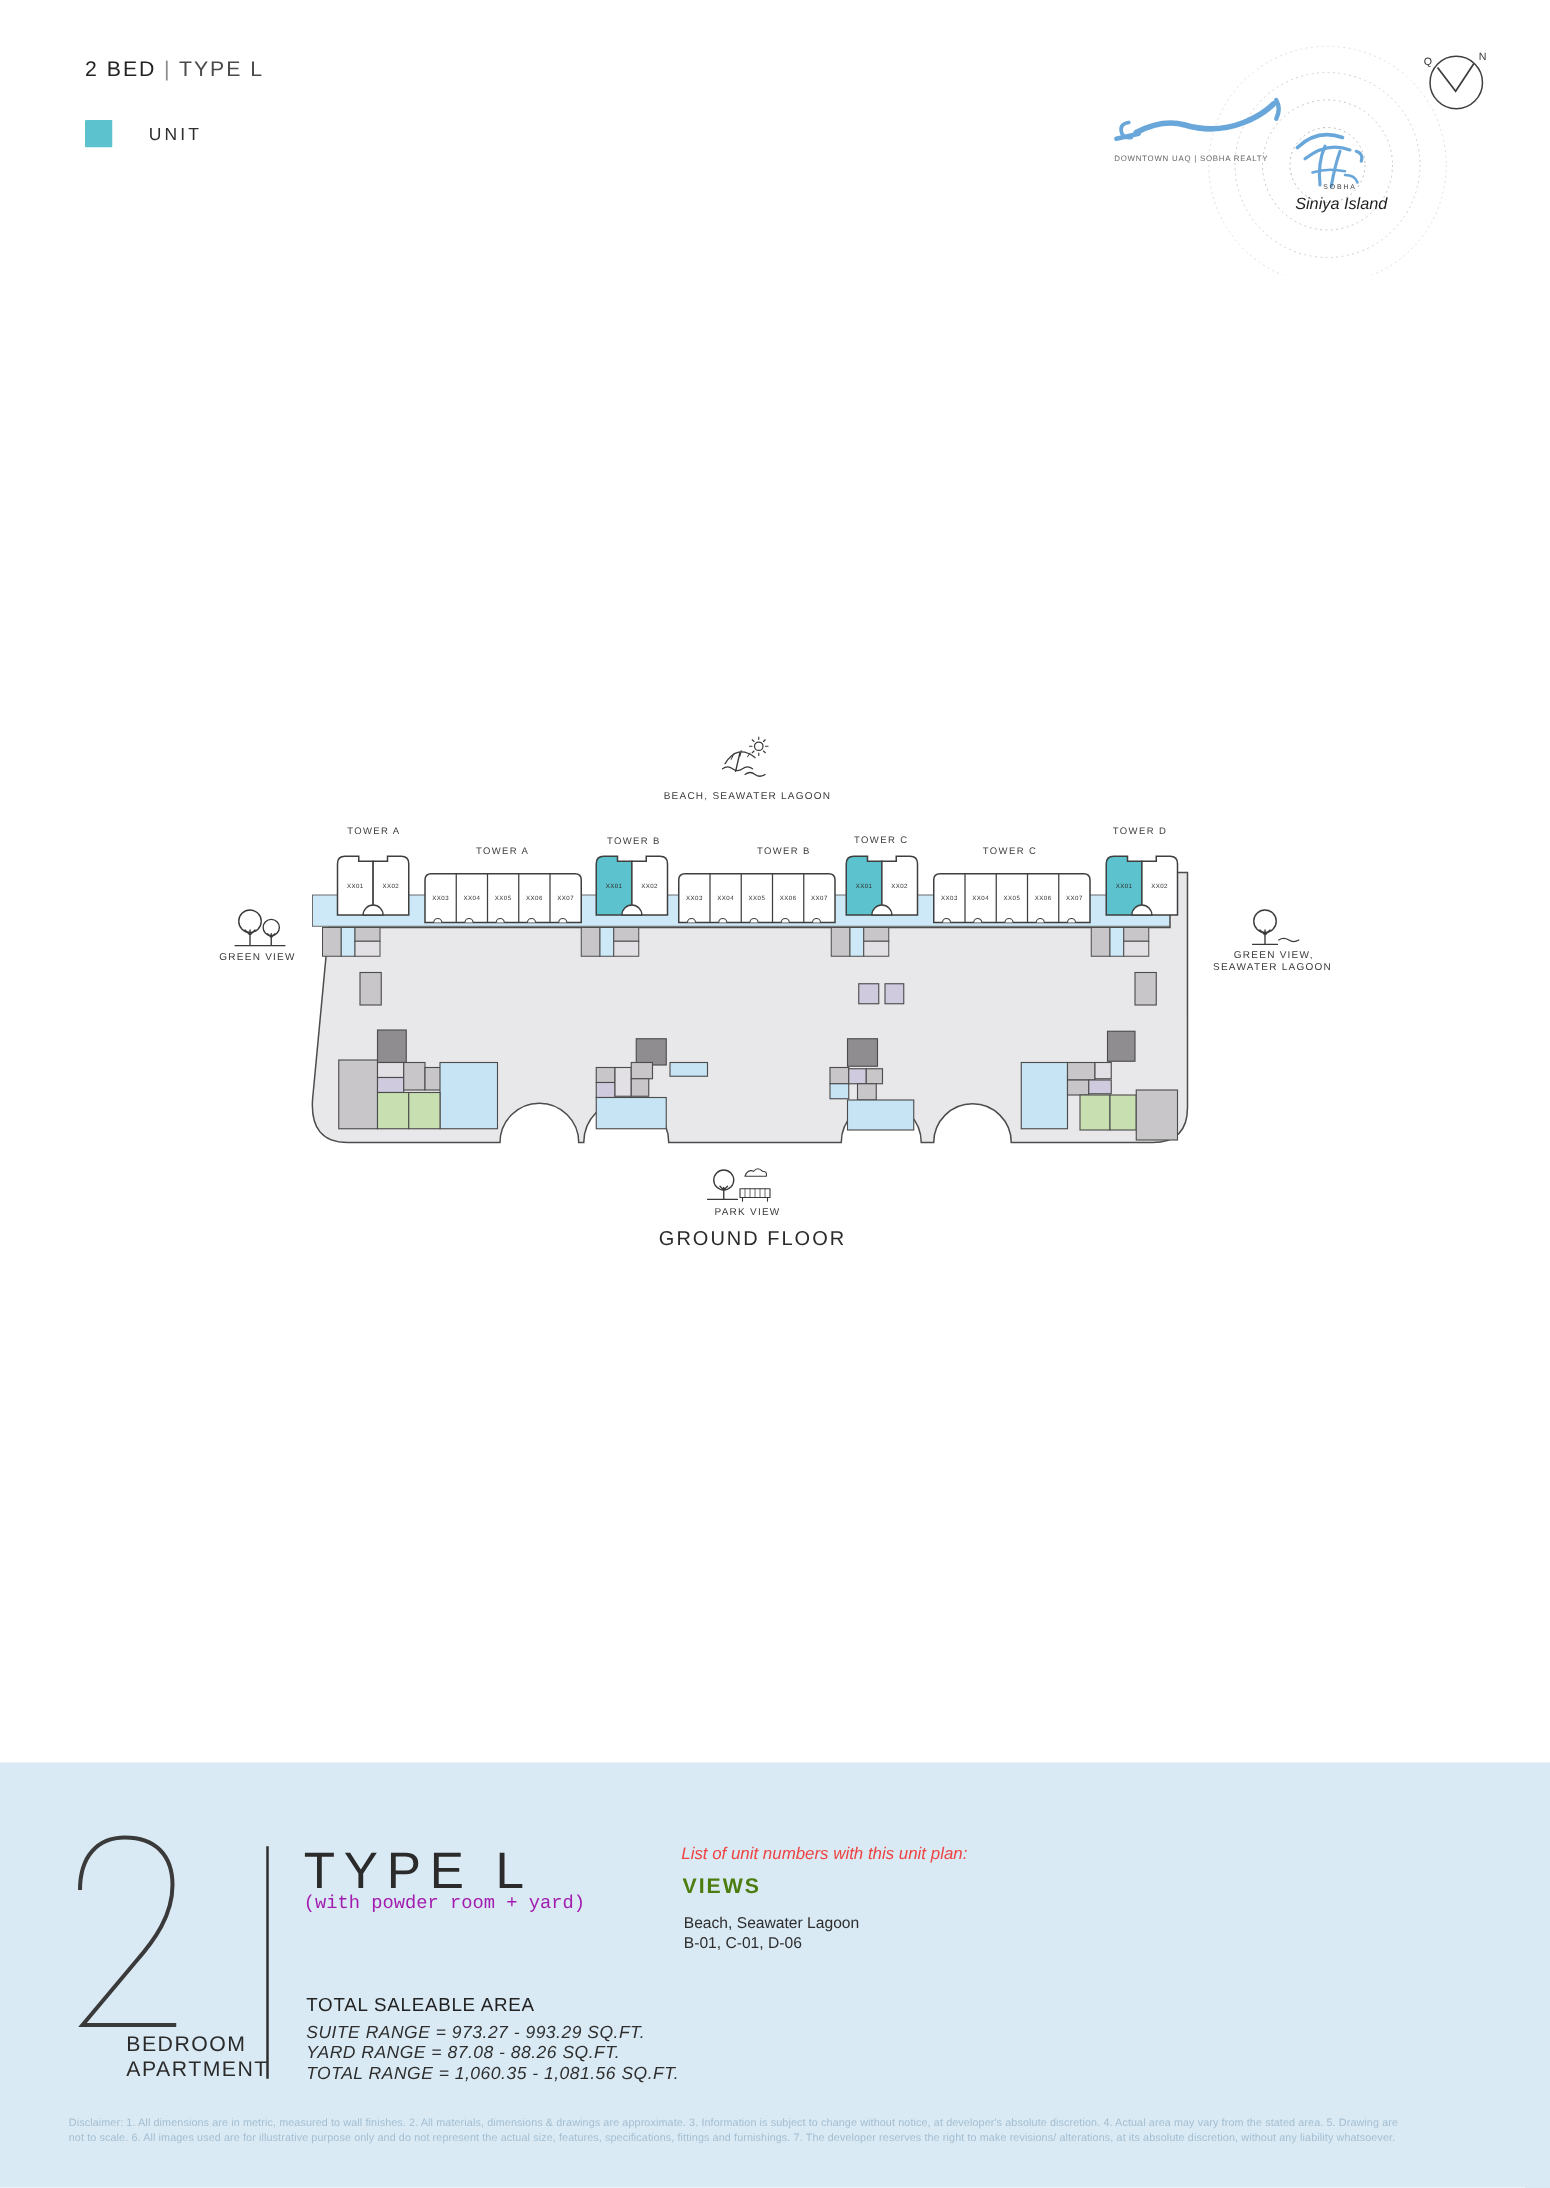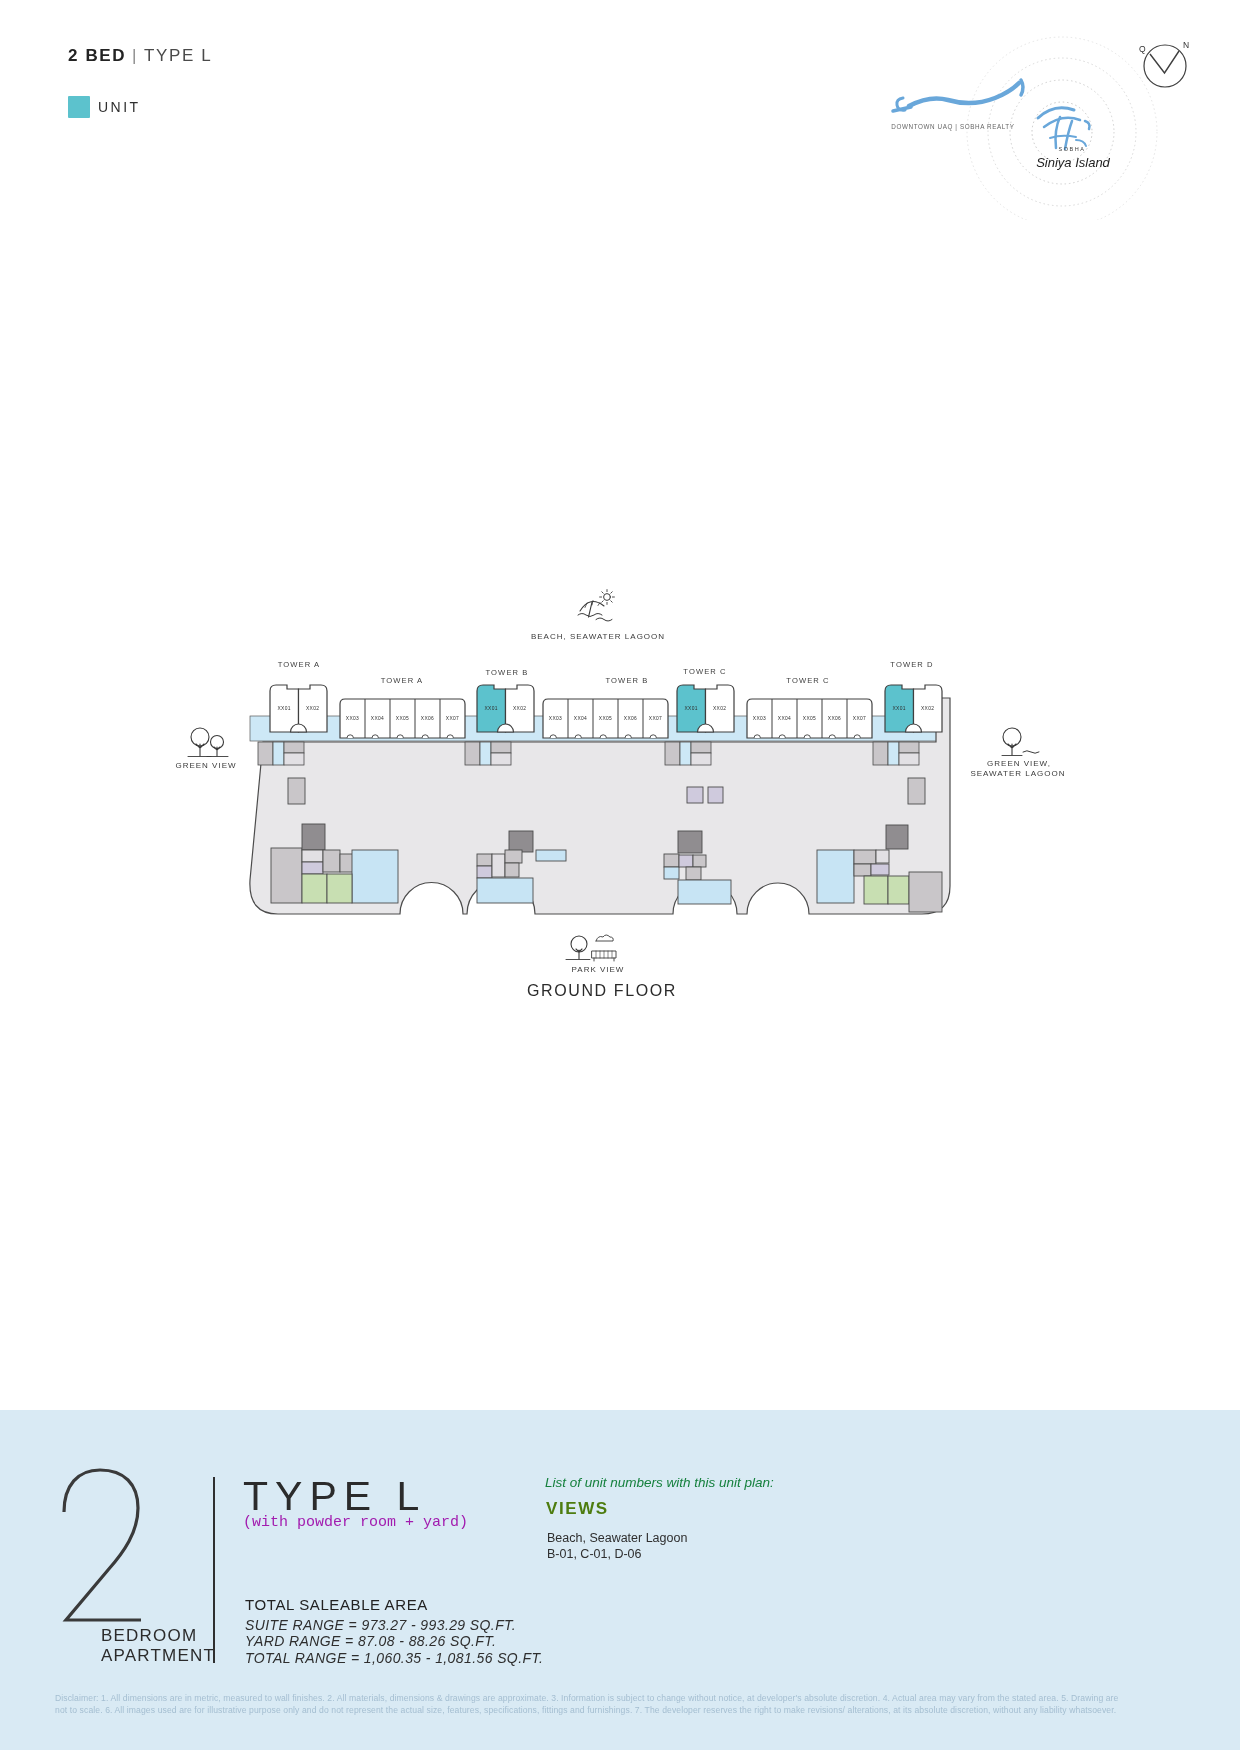--- a/index.html
+++ b/index.html
@@ -3,39 +3,39 @@
 <meta charset="utf-8">
 <style>
   html,body{margin:0;padding:0;}
   body{
     width:1240px;height:1750px;position:relative;background:#ffffff;
     font-family:"Liberation Sans", sans-serif;color:#2e2e2e;overflow:hidden;
   }
   .abs{position:absolute;}
   
   .page-title{left:68px;top:46px;font-size:17px;letter-spacing:1.6px;color:#4a4a4a;}
-  .page-title .b{font-weight:bold;color:#232323;}
+  .page-title .b{font-weight:normal;color:#232323;}
   .page-title .sep{color:#8a8a8a;font-weight:300;padding:0 6px;}
-  .legend{left:68px;top:96px;display:flex;align-items:center;gap:8px;}
+  .legend{left:68px;top:96px;display:flex;align-items:center;gap:29px;}
   .legend-label{font-size:14px;letter-spacing:2.5px;color:#2f2f2f;}
   
   svg text{font-family:"Liberation Sans", sans-serif;}
   .plan-label{fill:#3d3d3d;font-size:7.6px;letter-spacing:1.1px;text-anchor:middle;}
   .unit-label{fill:#2f2f2f;font-size:4.9px;letter-spacing:0.35px;text-anchor:middle;}
   .view-label{fill:#3a3a3a;font-size:8px;letter-spacing:1px;text-anchor:middle;}
   .floor-label{fill:#2b2b2b;font-size:16px;letter-spacing:1.6px;text-anchor:middle;}
   .icon-stroke{stroke:#3a3a3a;fill:none;stroke-linecap:round;stroke-linejoin:round;}
   
   .band{left:0;top:1410px;width:1240px;height:340px;background:#d9eaf4;}
   .divider{left:213px;top:1477px;width:0;height:186px;border-left:2px solid #2f2f2f;}
   .type-title{left:243px;top:1473px;font-size:41px;letter-spacing:7px;color:#2b2b2b;}
   .type-sub{left:243px;top:1514px;font-size:15px;color:#a21caf;font-family:Liberation Mono, monospace;}
   .area-head{left:245px;top:1596px;font-size:15px;font-weight:normal;letter-spacing:0.6px;color:#222;}
   .area-lines{left:245px;top:1617px;font-size:14px;line-height:16.3px;color:#2e2e2e;letter-spacing:0.4px;font-style:italic;}
-  .views-intro{left:545px;top:1475px;font-size:13.5px;font-style:italic;color:#15803d;}
+  .views-intro{left:545px;top:1475px;font-size:13.5px;font-style:italic;color:#ef4444;}
   .views-head{left:546px;top:1499px;font-size:17px;font-weight:bold;letter-spacing:1.6px;color:#4d7c0f;}
   .views-val{left:547px;top:1531px;font-size:12.5px;color:#2e2e2e;}
   .units-val{left:547px;top:1547px;font-size:12.5px;color:#2e2e2e;}
   .num-caption{left:64px;top:1626px;font-size:17px;letter-spacing:1.2px;line-height:20px;color:#2b2b2b;margin-left:37px;}
   .num-glyph{left:50px;top:1458px;}
   .num-data{left:60px;top:1470px;opacity:0;font-size:150px;}
   .disclaimer{left:55px;top:1692px;width:1132px;font-size:8.6px;line-height:12.4px;color:#a4bed1;letter-spacing:0.1px;}
 </style>
 </head>
 <body>

